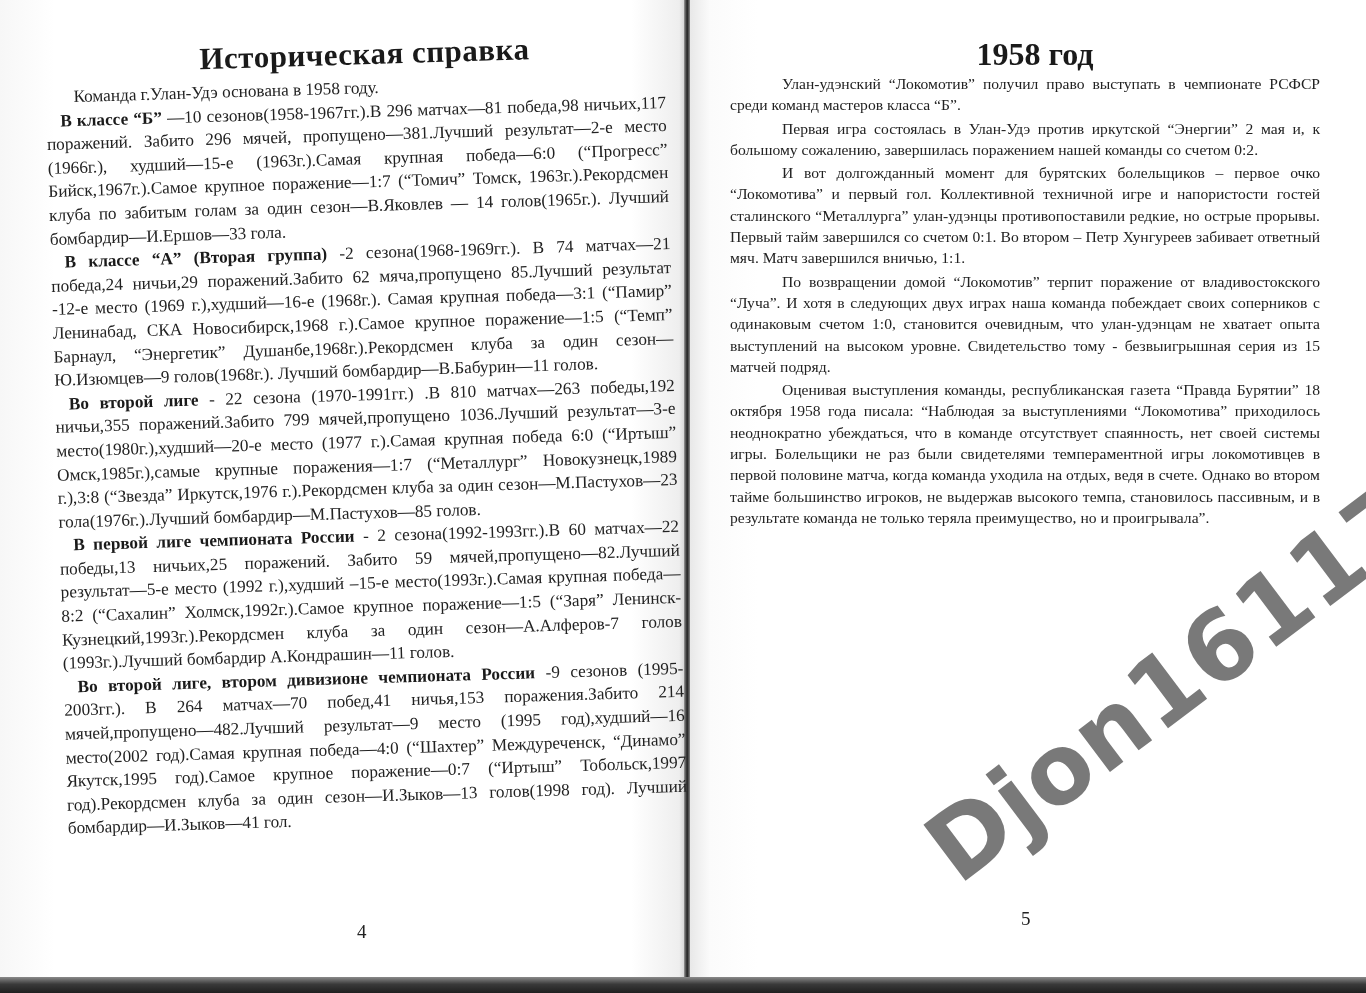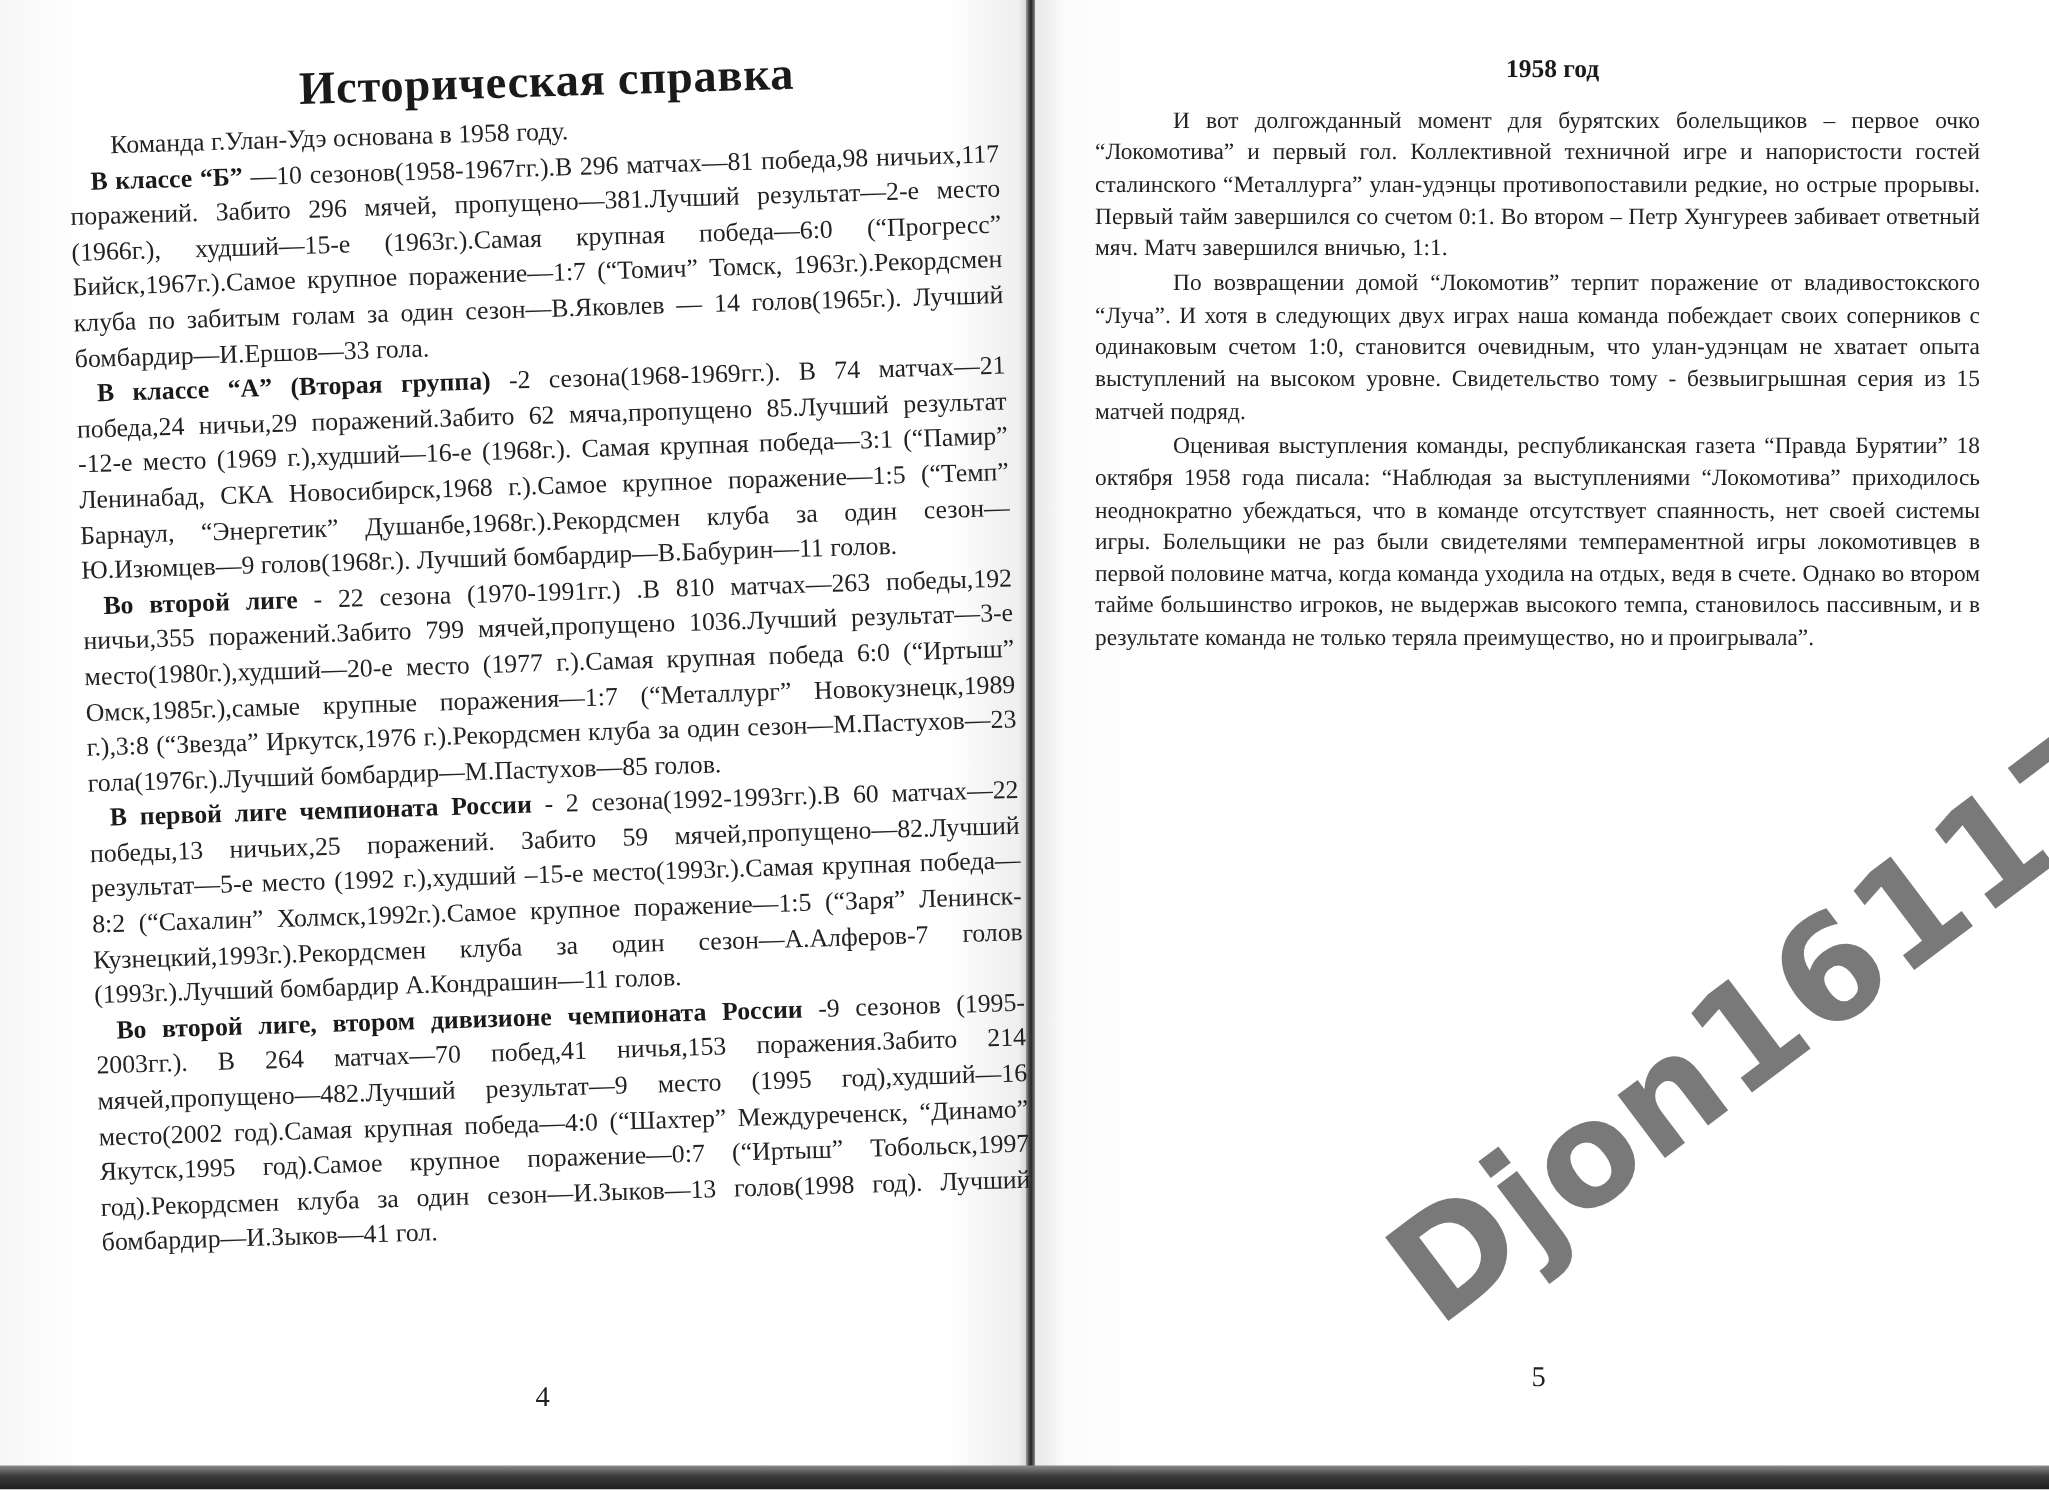--- a/index.html
+++ b/index.html
@@ -24,21 +24,21 @@
                 margin-left: 20px; margin-bottom: 4px; color: #1a1a1a; }
   .left-content p { font-size: 17.2px; line-height: 23.6px; text-align: justify;
                     text-indent: 0; color: #222; }
   .left-content p.intro { text-indent: 28px; }
   .left-content p.sec { text-indent: 14px; }
   .left-content b { font-weight: bold; color: #1a1a1a; }
   .pnum-left { position: absolute; left: 357px; top: 921px; font-size: 19px; color: #222; }
 
   
   .right-content { position: absolute; left: 730px; top: 36px; width: 590px; }
-  .right-title { text-align: center; font-weight: bold; font-size: 17px; margin-bottom: 14px;
+  .right-title { text-align: center; font-weight: bold; font-size: 32px; margin-bottom: 0;
                  margin-left: 20px; color: #1a1a1a; }
   .right-content p { font-size: 15.6px; line-height: 21.3px; text-align: justify;
                      text-indent: 52px; margin-bottom: 2px; color: #222; }
   .pnum-right { position: absolute; left: 1021px; top: 908px; font-size: 19px; color: #222; z-index: 1; }
 
   
   .watermark { position: absolute; left: 905px; top: 815px; transform: rotate(-37deg); transform-origin: 0 0;
                font-family: "DejaVu Sans", sans-serif; font-weight: bold; font-size: 96px;
                color: rgba(110,110,110,0.92); letter-spacing: 1px; white-space: nowrap; z-index: 2; }
 </style>
@@ -67,20 +67,22 @@
       <b>В первой лиге чемпионата России</b><span> - 2 сезона(1992-1993гг.).В 60 матчах—22 победы,13 ничьих,25 поражений. Забито 59 мячей,пропущено—82.Лучший результат—5-е место (1992 г.),худший –15-е место(1993г.).Самая крупная победа—8:2 (“Сахалин” Холмск,1992г.).Самое крупное поражение—1:5 (“Заря” Ленинск-Кузнецкий,1993г.).Рекордсмен клуба за один сезон—А.Алферов-7 голов (1993г.).Лучший бомбардир А.Кондрашин—11 голов.</span>
     </p>
     <p class="sec">
       <b>Во второй лиге, втором дивизионе чемпионата России</b><span> -9 сезонов (1995-2003гг.). В 264 матчах—70 побед,41 ничья,153 поражения.Забито 214 мячей,пропущено—482.Лучший результат—9 место (1995 год),худший—16 место(2002 год).Самая крупная победа—4:0 (“Шахтер” Междуреченск, “Динамо” Якутск,1995 год).Самое крупное поражение—0:7 (“Иртыш” Тобольск,1997 год).Рекордсмен клуба за один сезон—И.Зыков—13 голов(1998 год). Лучший бомбардир—И.Зыков—41 гол.</span>
     </p>
   </div>
   <div class="pnum-left">4</div>
 
   <div class="right-content">
     <h2 class="right-title">1958 год</h2>
+    <p>Улан-удэнский “Локомотив” получил право выступать в чемпионате РСФСР среди команд мастеров класса “Б”.</p>
+    <p>Первая игра состоялась в Улан-Удэ против иркутской “Энергии” 2 мая и, к большому сожалению, завершилась поражением нашей команды со счетом 0:2.</p>
     <p>И вот долгожданный момент для бурятских болельщиков – первое очко “Локомотива” и первый гол. Коллективной техничной игре и напористости гостей сталинского “Металлурга” улан-удэнцы противопоставили редкие, но острые прорывы. Первый тайм завершился со счетом 0:1. Во втором – Петр Хунгуреев забивает ответный мяч. Матч завершился вничью, 1:1.</p>
     <p>По возвращении домой “Локомотив” терпит поражение от владивостокского “Луча”. И хотя в следующих двух играх наша команда побеждает своих соперников с одинаковым счетом 1:0, становится очевидным, что улан-удэнцам не хватает опыта выступлений на высоком уровне. Свидетельство тому - безвыигрышная серия из 15 матчей подряд.</p>
     <p>Оценивая выступления команды, республиканская газета “Правда Бурятии” 18 октября 1958 года писала: “Наблюдая за выступлениями “Локомотива” приходилось неоднократно убеждаться, что в команде отсутствует спаянность, нет своей системы игры. Болельщики не раз были свидетелями темпераментной игры локомотивцев в первой половине матча, когда команда уходила на отдых, ведя в счете. Однако во втором тайме большинство игроков, не выдержав высокого темпа, становилось пассивным, и в результате команда не только теряла преимущество, но и проигрывала”.</p>
   </div>
   <div class="pnum-right">5</div>
 
   <div class="watermark">Djon161176</div>
 
   <div class="bottom-shadow"></div>
 </div>

